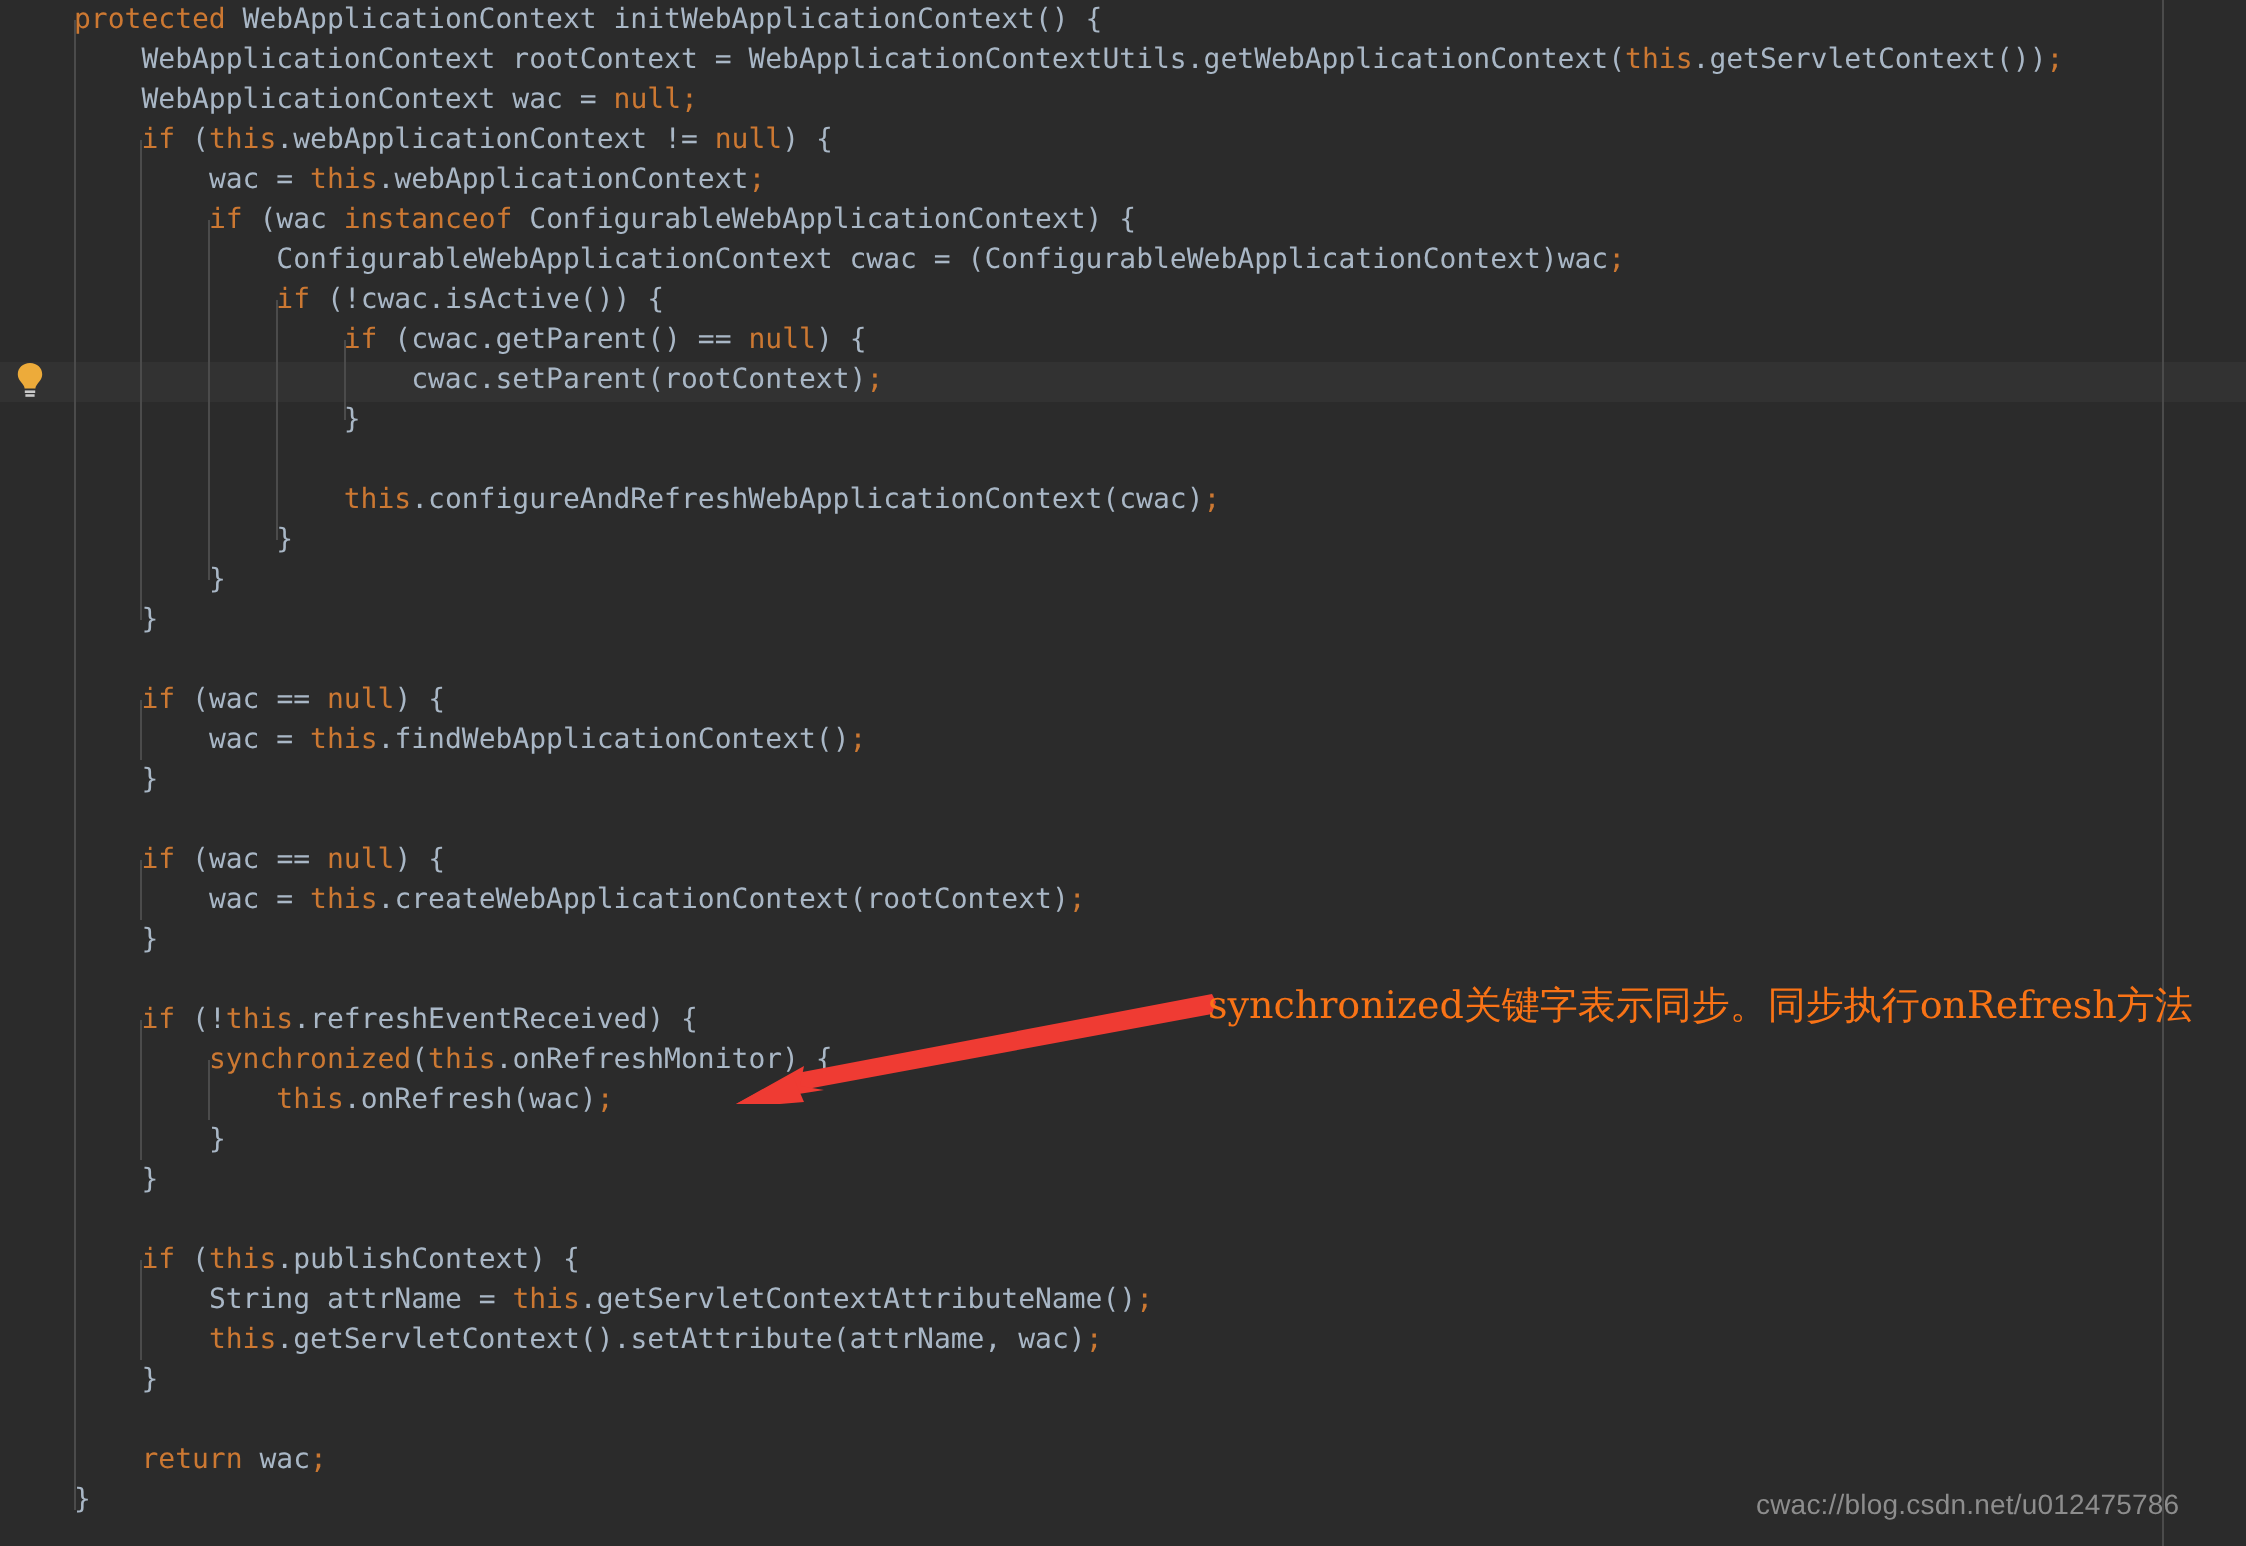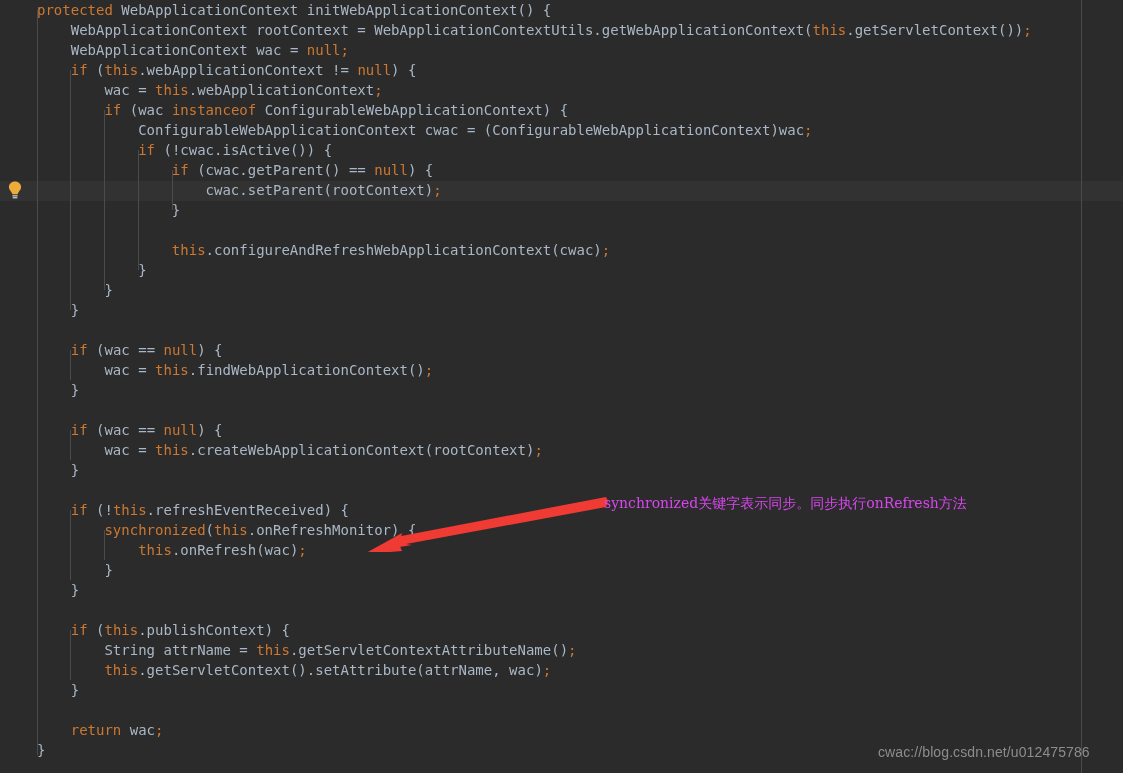--- a/index.html
+++ b/index.html
@@ -81,23 +81,23 @@
     height: 19px;
     z-index: 6;
   }
 
   
   #annotation-text {
     position: absolute;
     left: 604px;
     top: 492px;
     font-family: "DejaVu Serif", "Liberation Serif", serif;
-    font-size: 14px;
+    font-size: 19px;
     line-height: 22px;
-    color: #d946ef;
+    color: #f97316;
     white-space: pre;
     z-index: 8;
   }
   #annotation-arrow {
     position: absolute;
     left: 360px;
     top: 495px;
     width: 250px;
     height: 70px;
     z-index: 8;

